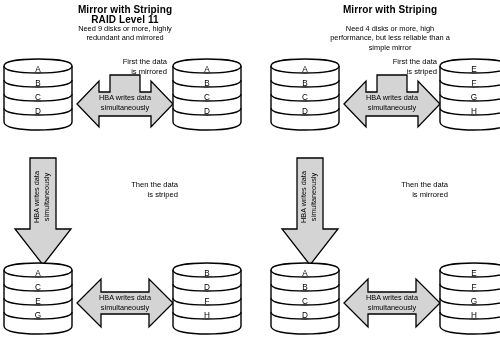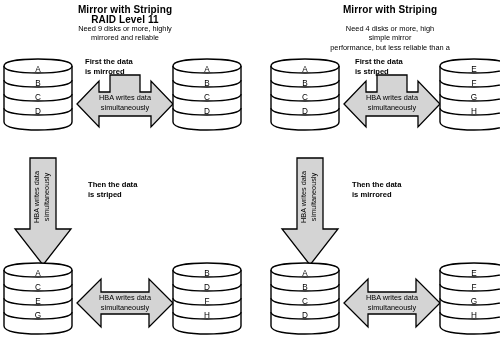--- a/index.html
+++ b/index.html
@@ -33,23 +33,23 @@
   .panel-desc {
     position: absolute;
     text-align: center;
     font-size: 7.4px;
     font-weight: normal;
     line-height: 9.4px;
     color: #000;
   }
   .step-label {
     position: absolute;
-    text-align: left;
+    text-align: right;
     font-size: 7.6px;
-    font-weight: bold;
+    font-weight: normal;
     line-height: 9.6px;
     color: #000;
     z-index: 6;
   }
 
   
   .disk {
     position: absolute;
     width: 70px;
     z-index: 4;
@@ -92,21 +92,21 @@
 <body>
 
 <div id="canvas">
 
   <div class="panel-title" style="left:40px; top:5px; width:170px;">
     <div>Mirror with Striping</div>
     <div>RAID Level 11</div>
   </div>
   <div class="panel-desc" style="left:30px; top:24px; width:190px;">
     <div>Need 9 disks or more, highly</div>
-    <div>mirrored and reliable</div>
+    <div>redundant and mirrored</div>
   </div>
 
   <div class="step-label" style="left:85px; top:57px; width:82px;">
     <div>First the data</div>
     <div>is mirrored</div>
   </div>
 
   <div class="disk" style="left:3px; top:58px;">
     <svg width="70" height="88" viewBox="0 0 70 88">
       <g fill="#ffffff" stroke="#000000" stroke-width="1.4">
@@ -198,22 +198,22 @@
       <text class="platter-label" x="35" y="40">F</text>
       <text class="platter-label" x="35" y="54">H</text>
     </svg>
   </div>
 
   <div class="panel-title" style="left:305px; top:5px; width:170px;">
     <div>Mirror with Striping</div>
   </div>
   <div class="panel-desc" style="left:280px; top:24px; width:220px;">
     <div>Need 4 disks or more, high</div>
+    <div>performance, but less reliable than a</div>
     <div>simple mirror</div>
-    <div>performance, but less reliable than a</div>
   </div>
 
   <div class="step-label" style="left:355px; top:57px; width:82px;">
     <div>First the data</div>
     <div>is striped</div>
   </div>
 
   <div class="disk" style="left:270px; top:58px;">
     <svg width="70" height="88" viewBox="0 0 70 88">
       <g fill="#ffffff" stroke="#000000" stroke-width="1.4">

